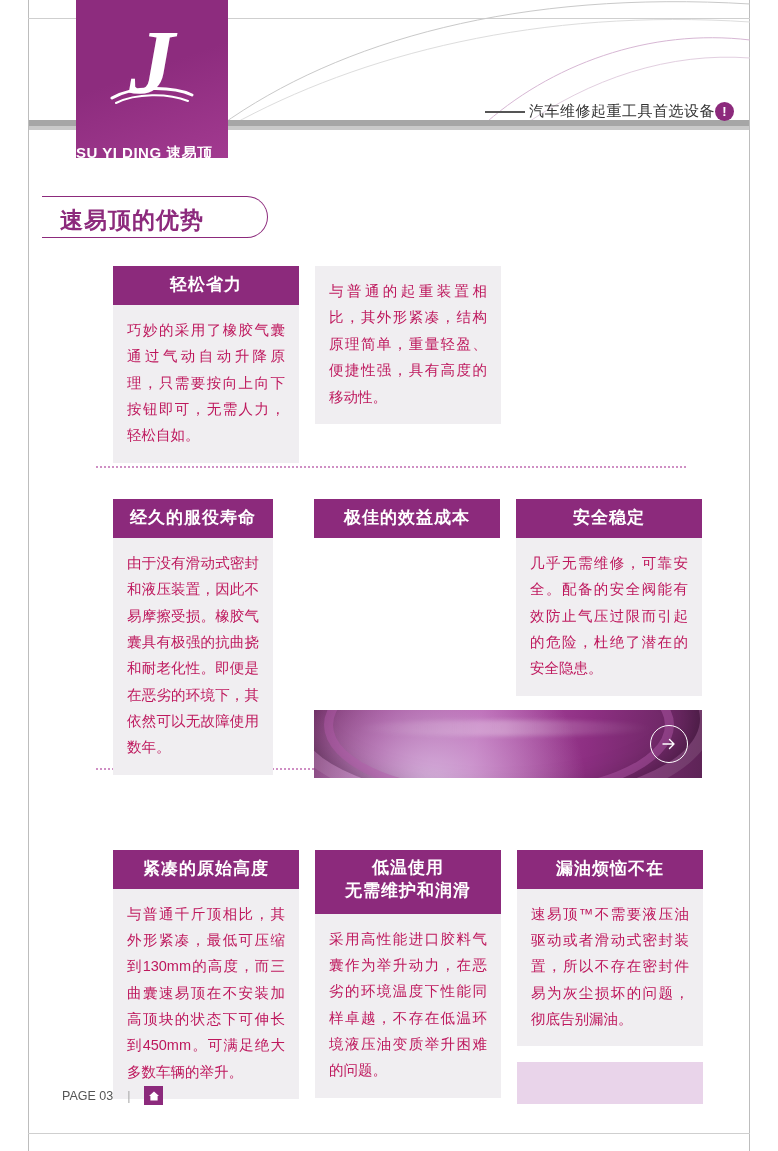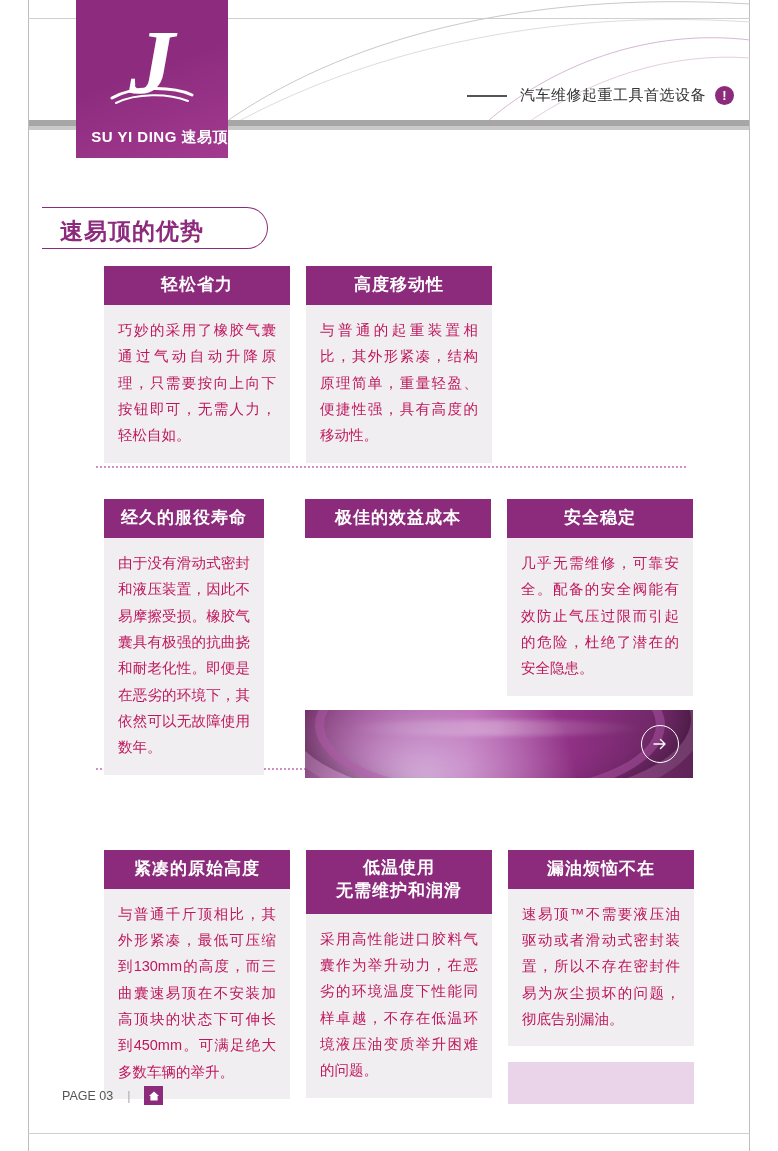--- a/index.html
+++ b/index.html
@@ -55,60 +55,60 @@
     position:absolute; left:0; top:14px; width:152px; height:96px;
     color:#fff;
     font-family:"Liberation Serif","DejaVu Serif",serif;
     font-size:92px; font-style:italic; font-weight:bold;
     text-align:center; line-height:96px;
   }
   .logo-swish {
     position:absolute; left:34px; top:86px; width:84px; height:18px;
   }
   .logo-text {
-    position:absolute; left:0; top:128px; width:152px;
-    text-align:right; color:#fff; font-size:15px; font-weight:bold;
+    position:absolute; left:0; top:144px; width:152px;
+    text-align:left; color:#fff; font-size:15px; font-weight:bold;
     letter-spacing:0.5px;
   }
   .header-right {
-    position:absolute; right:44px; top:86px;
-    display:flex; align-items:center; gap:9px;
+    position:absolute; right:44px; top:102px;
+    display:flex; align-items:center; 
   }
   .header-dash {
     display:inline-block; width:40px; height:2px; background:#555;
     margin-right:4px; vertical-align:middle;
   }
   .header-slogan {
     font-size:15px; color:#333; letter-spacing:0.5px;
   }
   .header-badge {
     width:19px; height:19px; border-radius:50%;
     background:#8c2a7c; color:#fff; font-size:13px; font-weight:bold;
     text-align:center; line-height:19px;
   }
 
   
   .section-title-wrap {
-    position:absolute; left:42px; top:207px; width:226px; height:42px;
+    position:absolute; left:42px; top:196px; width:226px; height:42px;
   }
   .section-title-box {
     position:absolute; left:0; top:0; width:226px; height:42px;
     border:1px solid #8c2a7c;
     border-radius:0 22px 22px 0;
     border-left:none;
   }
   .section-title-text {
     position:absolute; left:18px; top:9px;
     font-size:23px; font-weight:bold; color:#8c2a7c;
     letter-spacing:1px;
   }
 
   
   .grid {
-    position:absolute; left:104px; top:266px; width:590px;
+    position:absolute; left:113px; top:266px; width:590px;
   }
   .row { display:flex; gap:16px; align-items:flex-start; }
 
   .card { width:186px; }
   .card-head {
     background:#8c2a7c;
     color:#fff;
     text-align:center;
     font-size:17px; font-weight:bold;
     padding:8px 4px;
@@ -226,21 +226,20 @@
   <div class="dot-sep" id="sep2"></div>
 
   <div class="grid">
 
     <div class="row" style="margin-bottom:26px;">
       <div class="card">
         <div class="card-head">轻松省力</div>
         <div class="card-body">巧妙的采用了橡胶气囊通过气动自动升降原理，只需要按向上向下按钮即可，无需人力，轻松自如。</div>
       </div>
       <div class="card">
-        <div class="card-head">高度移动性</div>
         <div class="card-body">与普通的起重装置相比，其外形紧凑，结构原理简单，重量轻盈、便捷性强，具有高度的移动性。</div>
       </div>
     </div>
 
     <div class="row" style="margin-top:36px;gap:41px;">
       <div class="card">
         <div class="card-head">经久的服役寿命</div>
         <div class="card-body">由于没有滑动式密封和液压装置，因此不易摩擦受损。橡胶气囊具有极强的抗曲挠和耐老化性。即便是在恶劣的环境下，其依然可以无故障使用数年。</div>
       </div>
       <div style="width:452px;">

